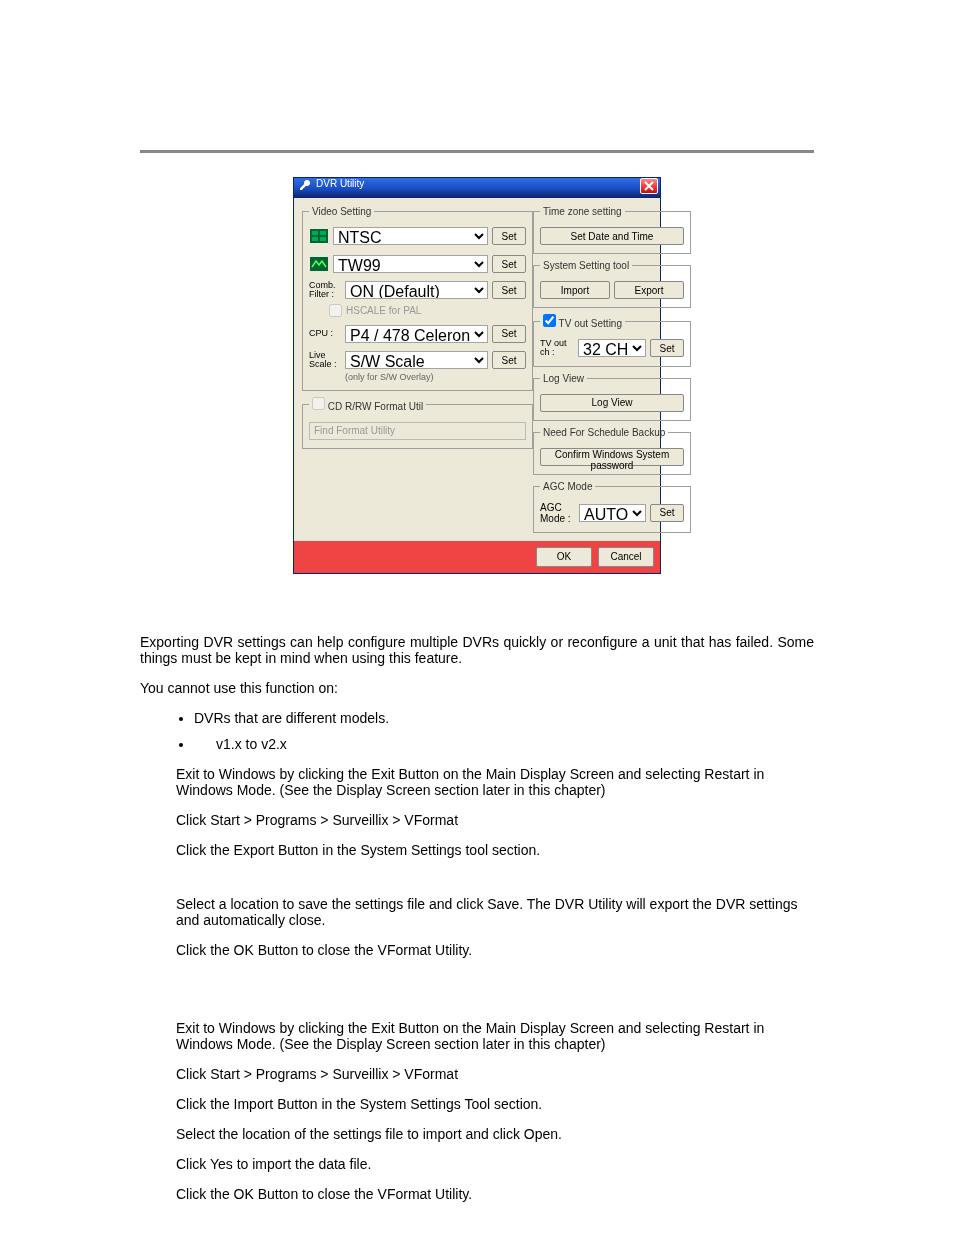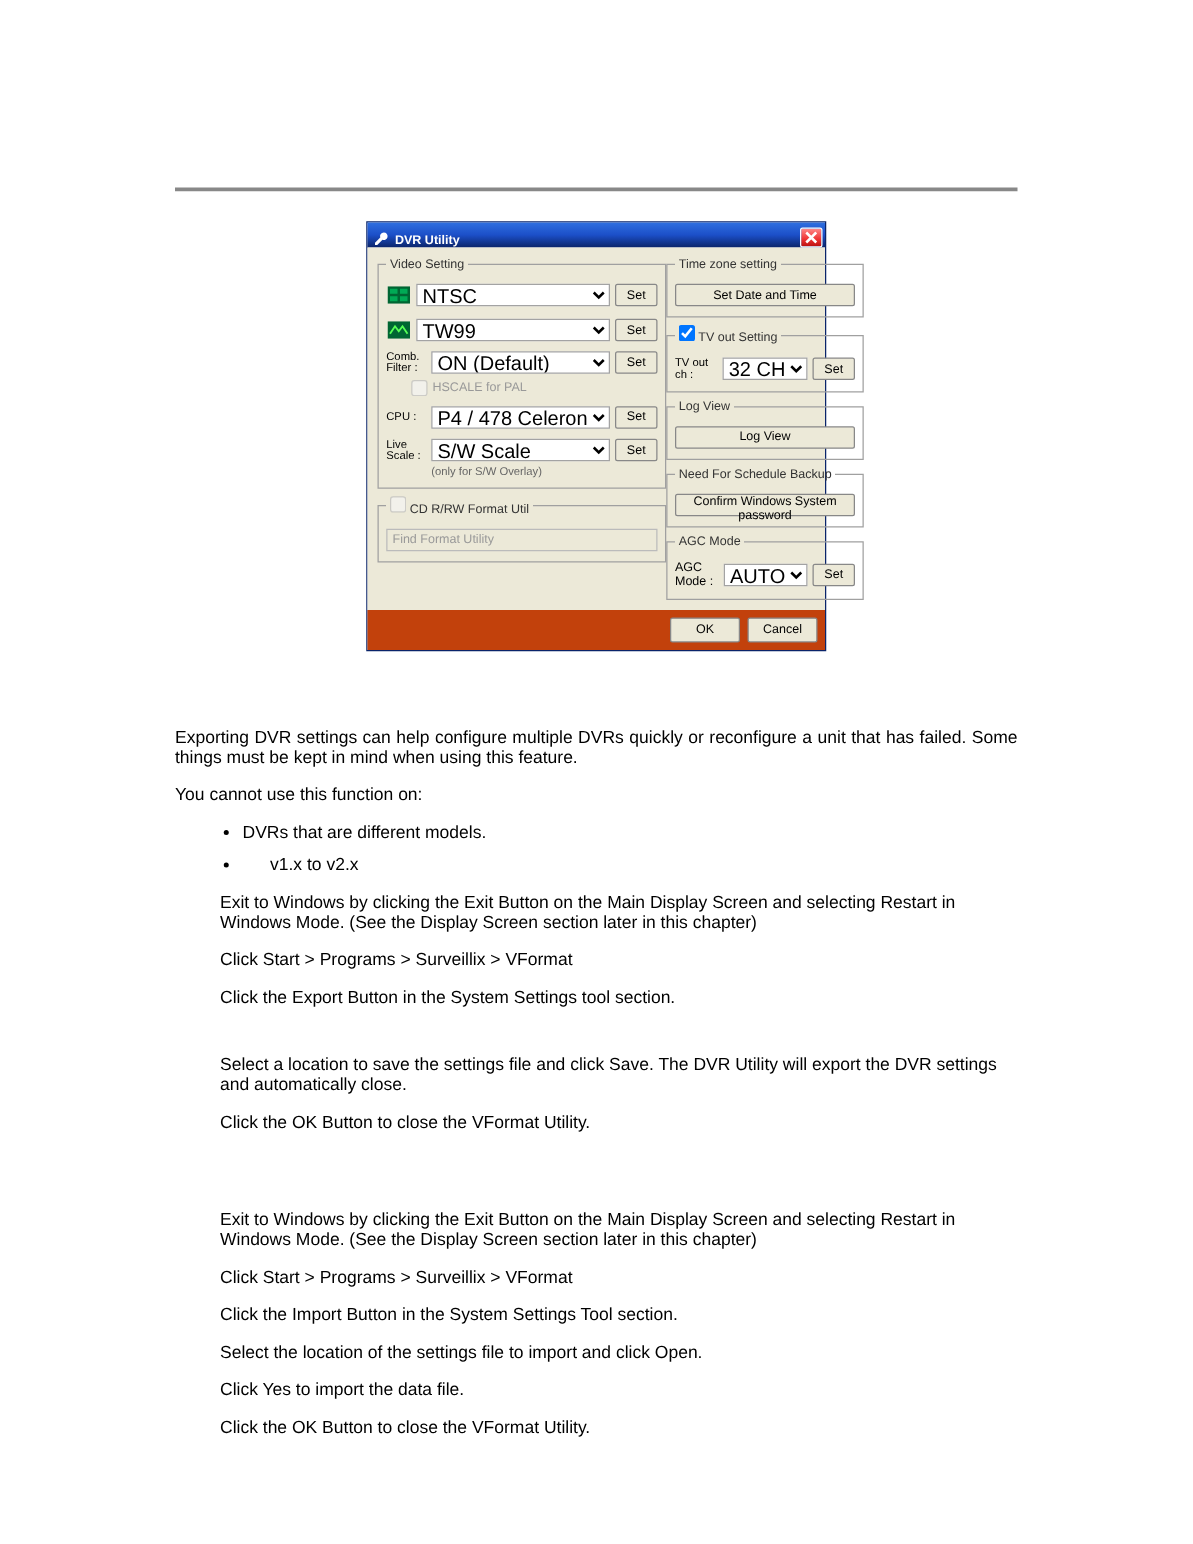--- a/index.html
+++ b/index.html
@@ -25,23 +25,23 @@
     width: 368px;
     border: 1px solid #0a246a;
     font-family: Tahoma, Arial, sans-serif;
     font-size: 10px;
   }
   .titlebar {
     height: 20px;
     background: linear-gradient(180deg,#2f6fe0 0%,#1c4fc8 50%,#0a246a 100%);
     color: #fff;
     display: flex;
-    align-items: flex-end;
+    align-items: flex-start;
     padding: 0 2px 0 4px;
-    font-weight: bold;
+    font-weight: normal;
   }
   .titlebar .app-icon {
     width: 14px; height: 14px;
     margin-right: 4px;
     display: flex; align-items: center; justify-content: center;
   }
   .titlebar .title-text { flex: 1; }
   .close-btn {
     width: 18px; height: 16px;
     background: linear-gradient(180deg,#f88 0%,#e33 60%,#b11 100%);
@@ -113,21 +113,21 @@
     border: 1px solid #bbb;
     color: #999;
     padding: 0 4px;
     margin-top: 4px;
   }
   .bottom-btns {
     display: flex;
     justify-content: flex-end;
     gap: 6px;
     padding: 6px;
-    background: #c2410c;
+    background: #ef4444;
   }
   .bottom-btns .btn { min-width: 56px; height: 20px; }
   .doc {
     margin: 0 140px 60px 140px;
     font-size: 14px;
     color: #000;
   }
   .doc p { margin: 0 0 14px 0; }
   .doc p.justify { text-align: justify; }
   .doc ul { margin: 0 0 14px 0; padding-left: 54px; }
@@ -223,20 +223,27 @@
       </div>
 
       <div class="col">
         <fieldset>
           <legend>Time zone setting</legend>
           <div class="row">
               <button class="btn btn-wide">Set Date and Time</button>
             </div>
         </fieldset>
 
+        <fieldset>
+          <legend>System Setting tool</legend>
+          <div class="row">
+            <button class="btn btn-wide">Import</button>
+            <button class="btn btn-wide">Export</button>
+          </div>
+        </fieldset>
 
         <fieldset>
           <legend>
             <input type="checkbox" checked="" style="">
             <span>TV out Setting</span>
           </legend>
           <div class="row">
             <span class="lbl" style="width:34px;">TV out ch :</span>
             <select class="wcombo"><option>32 CH</option></select>
             <button class="btn">Set</button>

